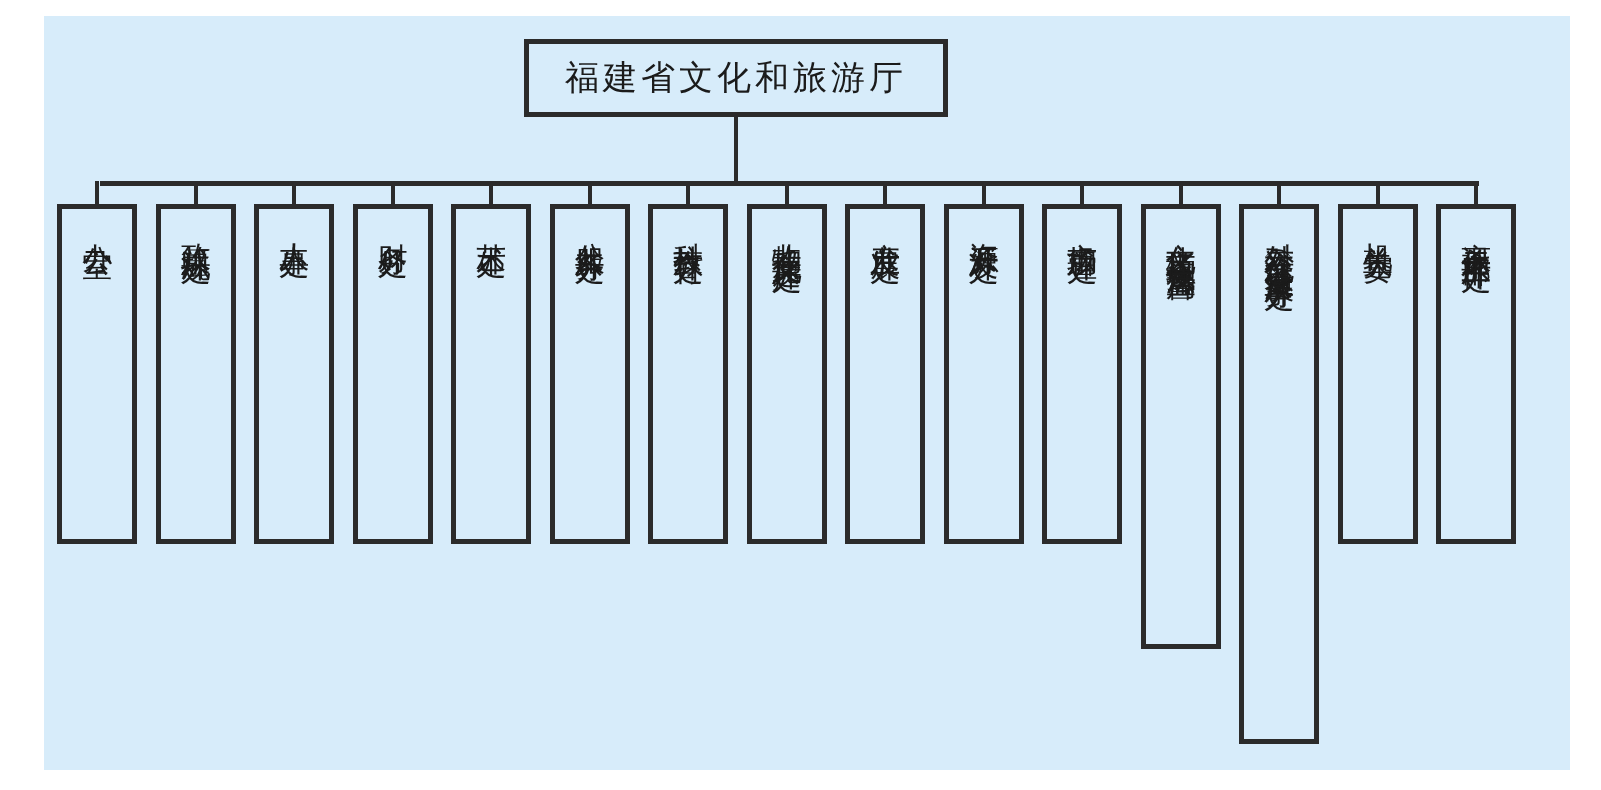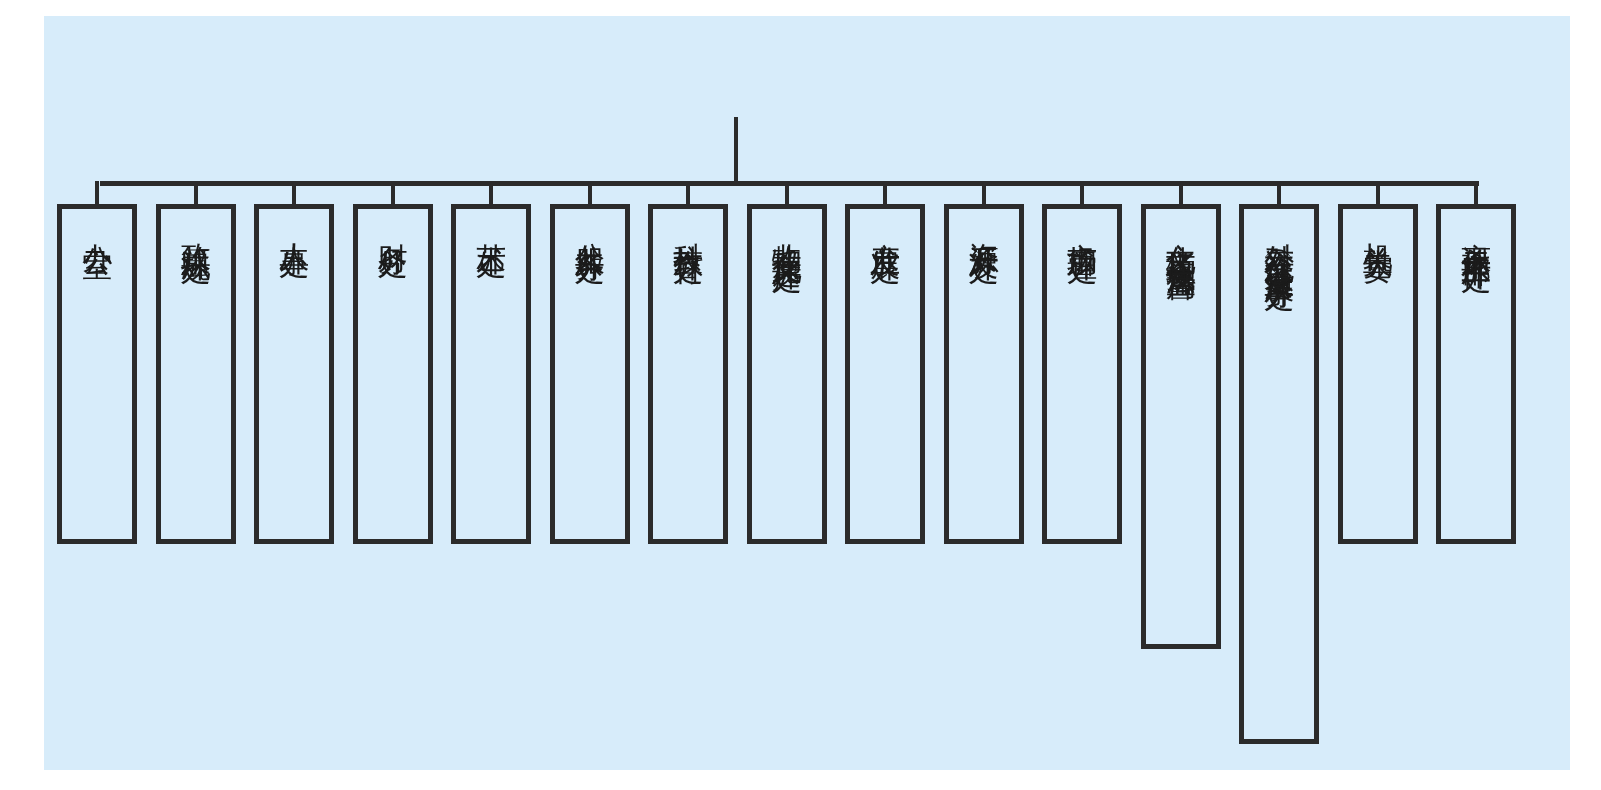--- a/index.html
+++ b/index.html
@@ -93,20 +93,23 @@
     letter-spacing: 3px;
     color: #1b1b1b;
     white-space: nowrap;
   }
 </style>
 </head>
 <body>
 
 <div id="org-chart-canvas">
 
+  <div class="root-node">
+    <span class="root-label">福建省文化和旅游厅</span>
+  </div>
 
   <div class="stem-vertical"></div>
   <div class="bus-horizontal"></div>
 
   <div id="drop-lines">
       <div class="drop-line" style="left: 51px;"></div>
       <div class="drop-line" style="left: 149.5px;"></div>
       <div class="drop-line" style="left: 248px;"></div>
       <div class="drop-line" style="left: 346.5px;"></div>
       <div class="drop-line" style="left: 445px;"></div>

